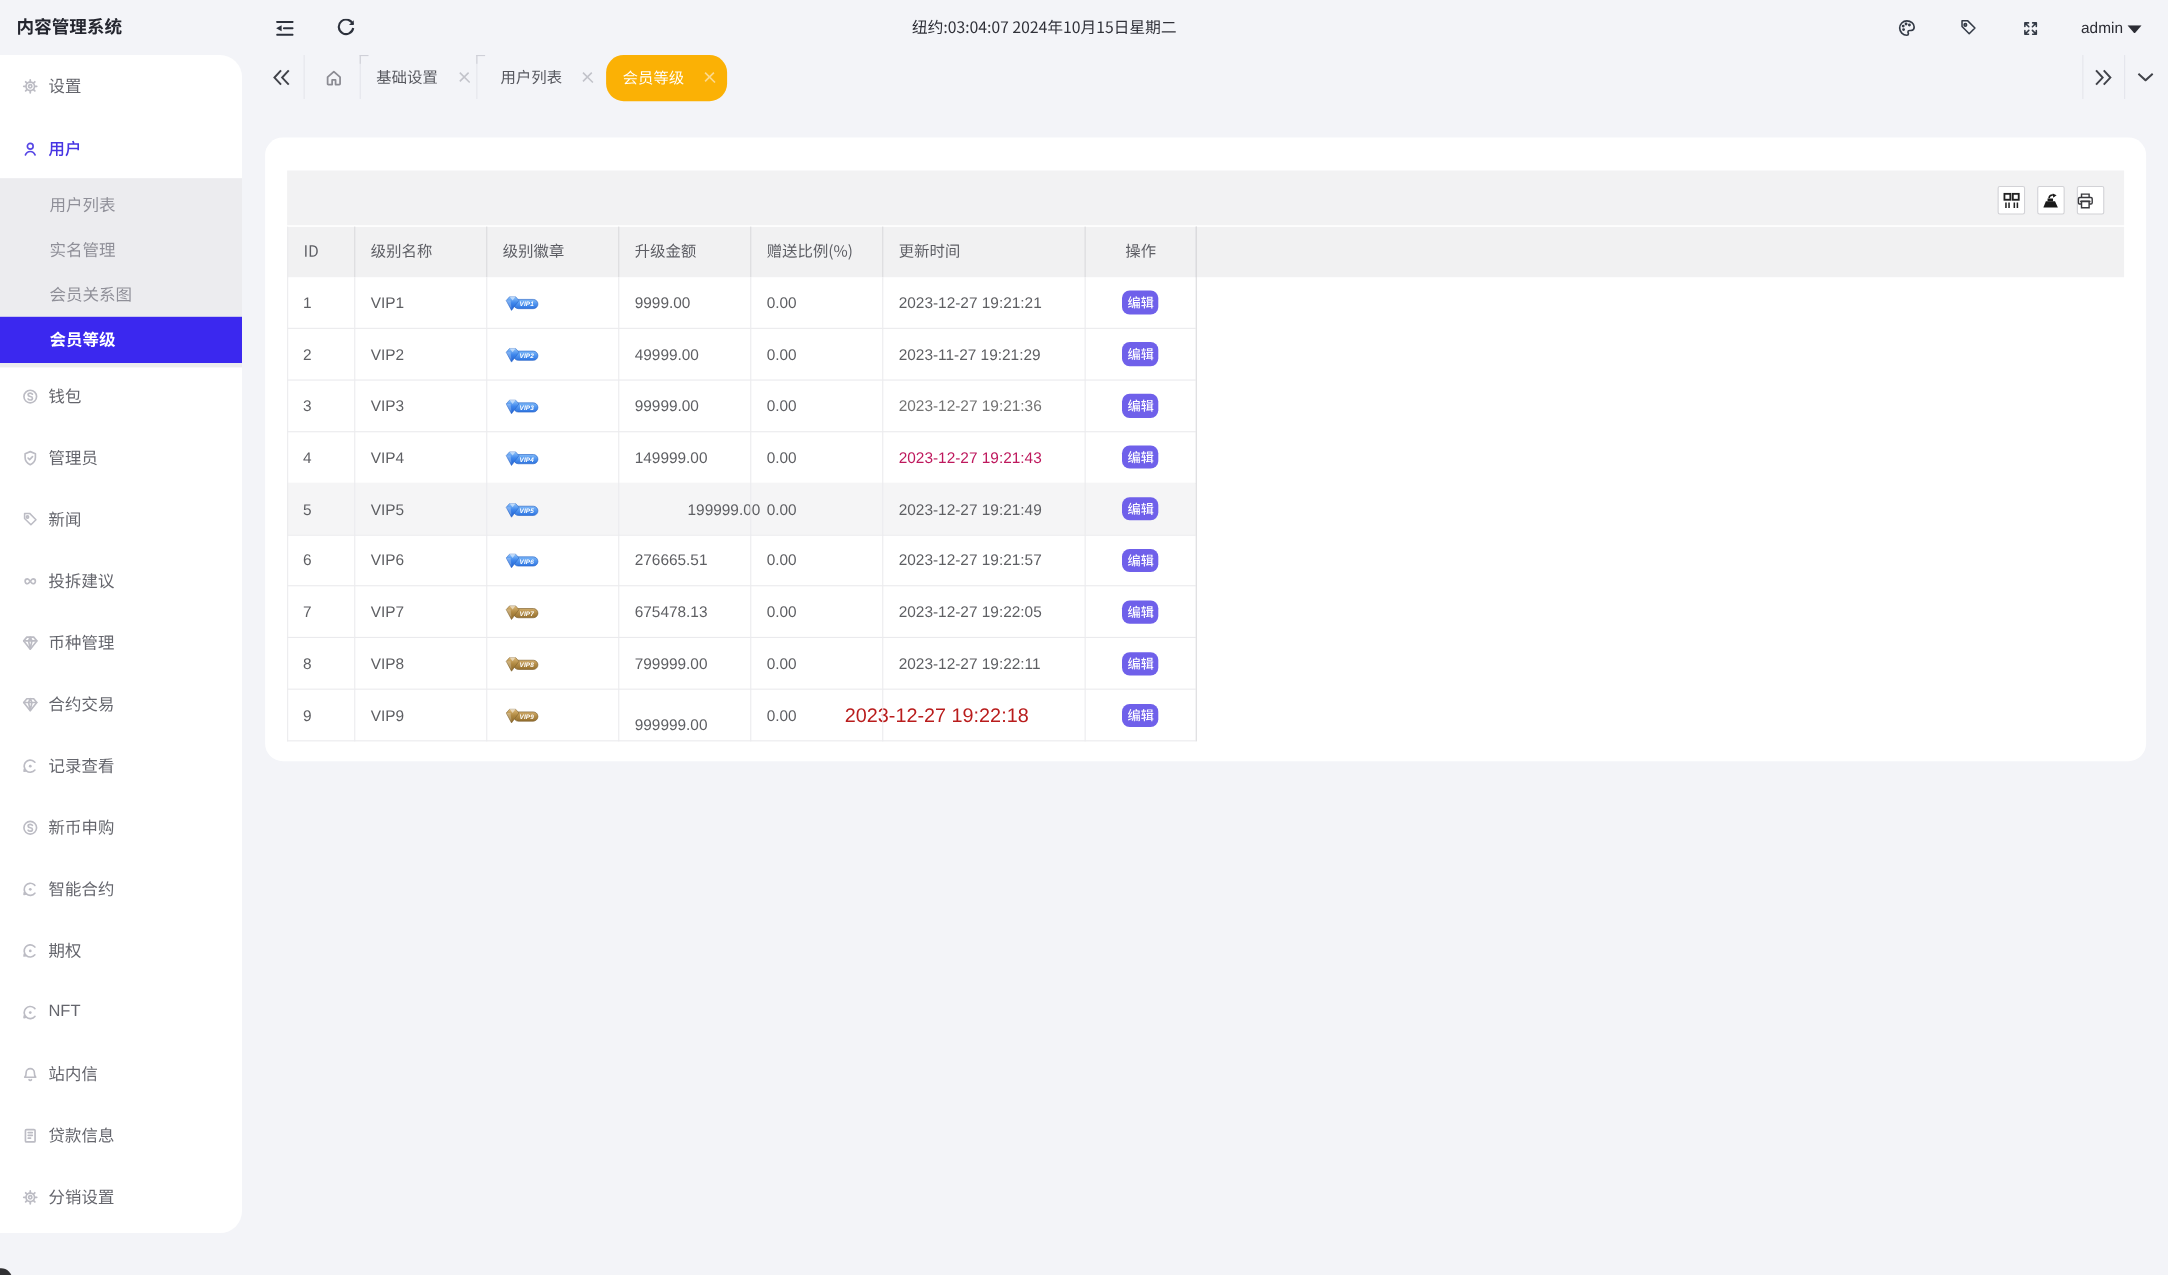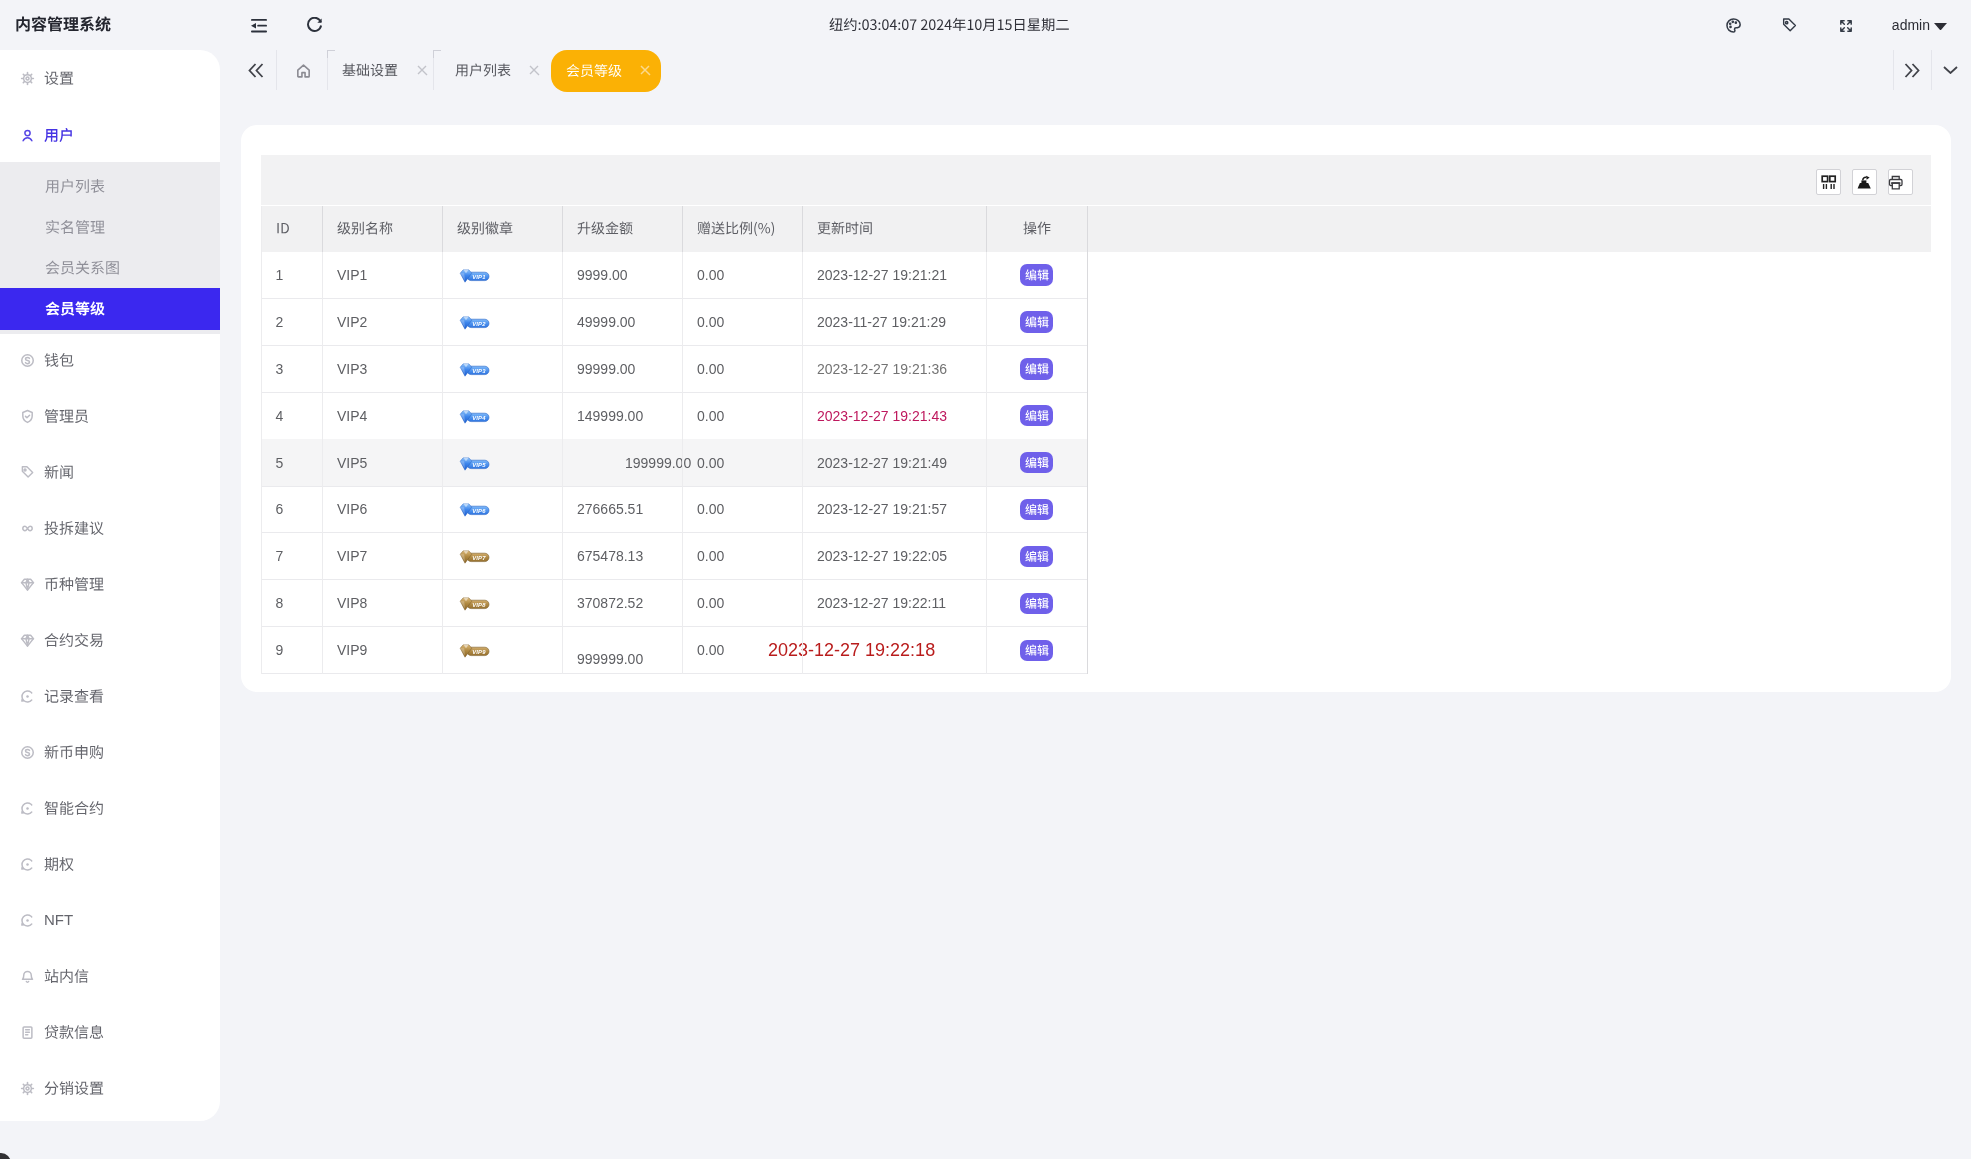--- a/index.html
+++ b/index.html
@@ -403,21 +403,21 @@
 <div style="position:absolute;left:260.5px;top:626.2px;width:826.5px;height:1px;background:#eaeaed"></div>
 <div style="position:absolute;left:275.5px;top:593.2px;font-size:14px;color:#5e5f63;line-height:20px;white-space:nowrap;">8</div>
 <div style="position:absolute;left:337.0px;top:593.2px;font-size:14px;color:#5e5f63;line-height:20px;white-space:nowrap;">VIP8</div>
 <svg style="position:absolute;left:458.0px;top:596.2px;" width="32.0" height="15.0" viewBox="0 0 32.0 15.0">
     <rect x="9" y="4.2" width="22" height="8.4" rx="4.2" fill="url(#gpill)" stroke="#7d5f2a" stroke-width=".6"></rect>
     <path d="M2.2 5.2L5.2 1.8h5.6l3 3.4-6.8 9z" fill="url(#gdia)" stroke="#7d5f2a" stroke-width=".5"></path>
     <path d="M5.2 1.6h5.6L8 5.2z" fill="#fff" opacity=".5"></path>
     <path d="M2.2 5.2h4L7 12.8z" fill="#fff" opacity=".25"></path>
     <text x="14.2" y="10.6" font-family="Liberation Sans" font-style="italic" font-weight="bold" font-size="5.8" fill="#fff" letter-spacing=".2">VIP8</text>
   </svg>
-<div style="position:absolute;left:577.0px;top:593.2px;font-size:14px;color:#5e5f63;line-height:20px;white-space:nowrap;">370872.52</div>
+<div style="position:absolute;left:577.0px;top:593.2px;font-size:14px;color:#5e5f63;line-height:20px;white-space:nowrap;">799999.00</div>
 <div style="position:absolute;left:697.0px;top:593.2px;font-size:14px;color:#5e5f63;line-height:20px;white-space:nowrap;">0.00</div>
 <div style="position:absolute;left:817.0px;top:593.2px;font-size:14px;color:#5e5f63;line-height:20px;white-space:nowrap;">2023-12-27 19:22:11</div>
 <div style="position:absolute;left:1020.0px;top:592.5px;width:33.0px;height:21.5px;background:#6f60ea;border-radius:7px;"></div>
 <svg style="position:absolute;left:1024.5px;top:0;overflow:visible" width="1" height="1">
     <use href="#g30" transform="translate(0 607.81) scale(0.01200 -0.01200)" fill="#ffffff"></use>
   </svg>
 <div style="position:absolute;left:260.5px;top:673.1px;width:826.5px;height:1px;background:#eaeaed"></div>
 <div style="position:absolute;left:275.5px;top:640.2px;font-size:14px;color:#5e5f63;line-height:20px;white-space:nowrap;">9</div>
 <div style="position:absolute;left:337.0px;top:640.2px;font-size:14px;color:#5e5f63;line-height:20px;white-space:nowrap;">VIP9</div>
 <svg style="position:absolute;left:458.0px;top:643.2px;" width="32.0" height="15.0" viewBox="0 0 32.0 15.0">

